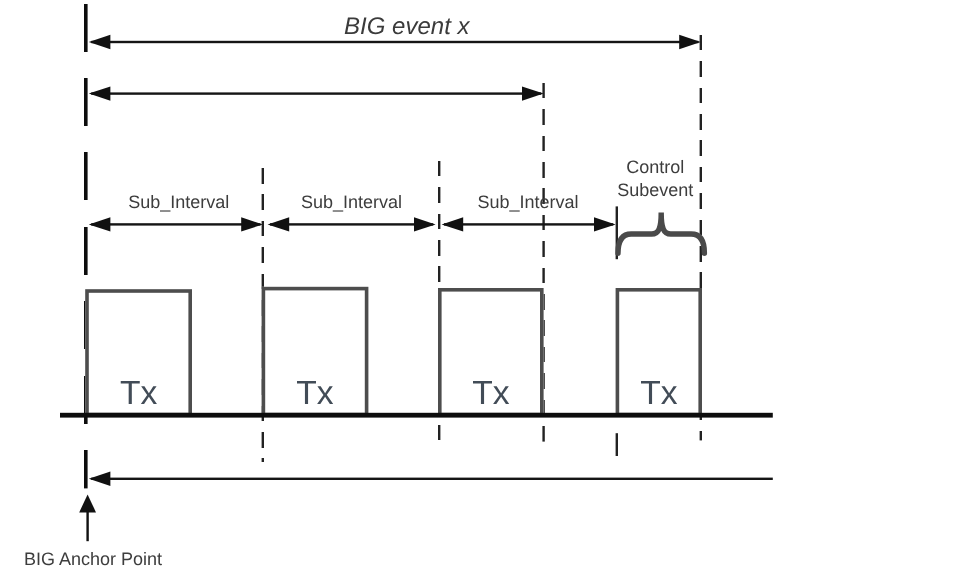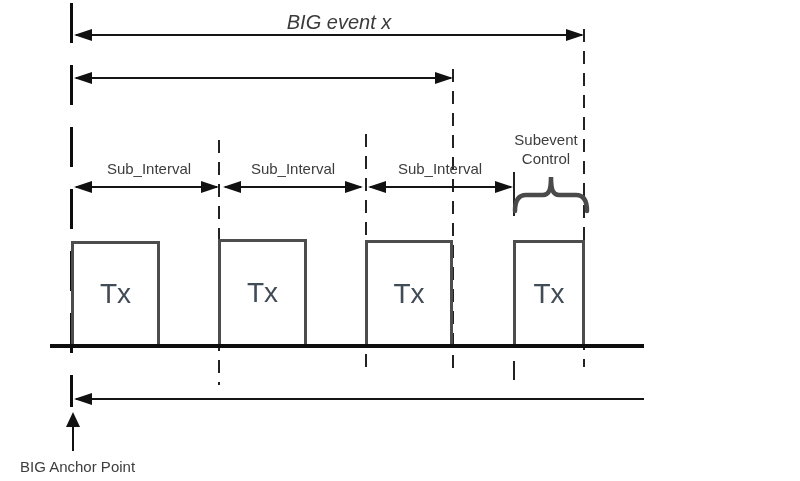--- a/index.html
+++ b/index.html
@@ -18,21 +18,21 @@
   .harrow .head-l{position:absolute;left:0;top:0;width:0;height:0;
     border-top:6px solid transparent;border-bottom:6px solid transparent;border-right:18px solid #111;}
   .harrow .head-r{position:absolute;right:0;top:0;width:0;height:0;
     border-top:6px solid transparent;border-bottom:6px solid transparent;border-left:18px solid #111;}
   
   .lbl{position:absolute;text-align:center;white-space:nowrap;}
   .lbl.big-italic{font-size:20px;font-style:italic;color:#3b3b3b;}
   .lbl.small{font-size:15px;color:#3d3d3d;}
   
   .txbox{position:absolute;background:#ffffff;border:3px solid #4d4d4d;box-sizing:border-box;
-    display:flex;align-items:center;justify-content:center;font-size:28px;color:#424c57;}
+    display:flex;align-items:flex-end;justify-content:center;font-size:28px;color:#424c57;}
   
   .baseline{position:absolute;left:50px;top:344px;width:743px;height:4px;background:#0d0d0d;}
   
   .anchor-shaft{position:absolute;left:72px;top:424px;width:2px;height:27px;background:#111;}
   .anchor-head{position:absolute;left:66px;top:412px;width:0;height:0;
     border-left:7px solid transparent;border-right:7px solid transparent;border-bottom:15px solid #111;}
   .brace{position:absolute;left:510px;top:169px;}
 </style>
 </head>
 <body>
@@ -75,22 +75,22 @@
     <div class="head-l"></div>
     <div class="head-r"></div>
   </div>
   <div class="harrow" style="left:368px;top:181px;width:145px;">
     <div class="shaft"></div>
     <div class="head-l"></div>
     <div class="head-r"></div>
   </div>
 
   <div class="lbl small" style="left:496px;top:130px;width:100px;line-height:19px;">
+    <div>Control</div>
     <div>Subevent</div>
-    <div>Control</div>
   </div>
   <svg class="brace" width="82" height="48" viewBox="0 0 82 48">
     <path d="M 5 42 C 5 31 9 26 16 26 L 33 26 C 39 26 41 21 41 8 C 41 21 43 26 49 26 L 66 26 C 73 26 77 31 77 42" fill="none" stroke="#4a4a4a" stroke-width="4.5" stroke-linecap="round"></path>
   </svg>
 
   <div class="txbox" style="left:71px;top:241px;width:89px;height:106px;">
     <span>Tx</span>
   </div>
   <div class="txbox" style="left:218px;top:239px;width:89px;height:108px;">
     <span>Tx</span>

